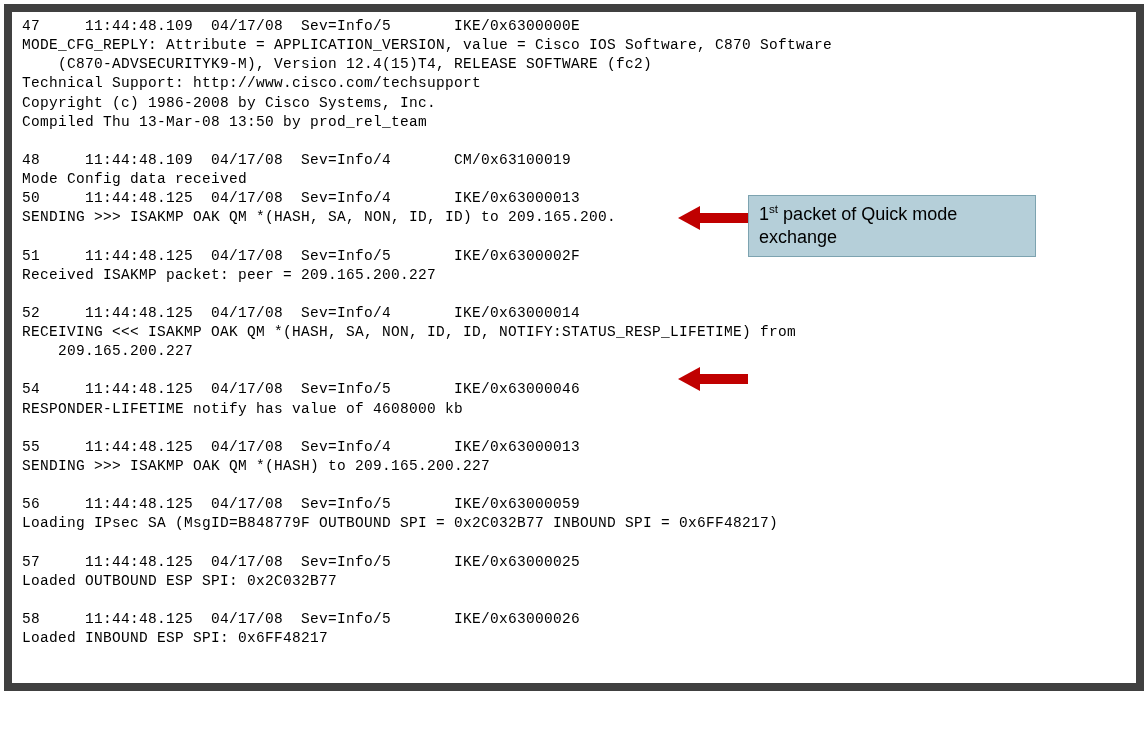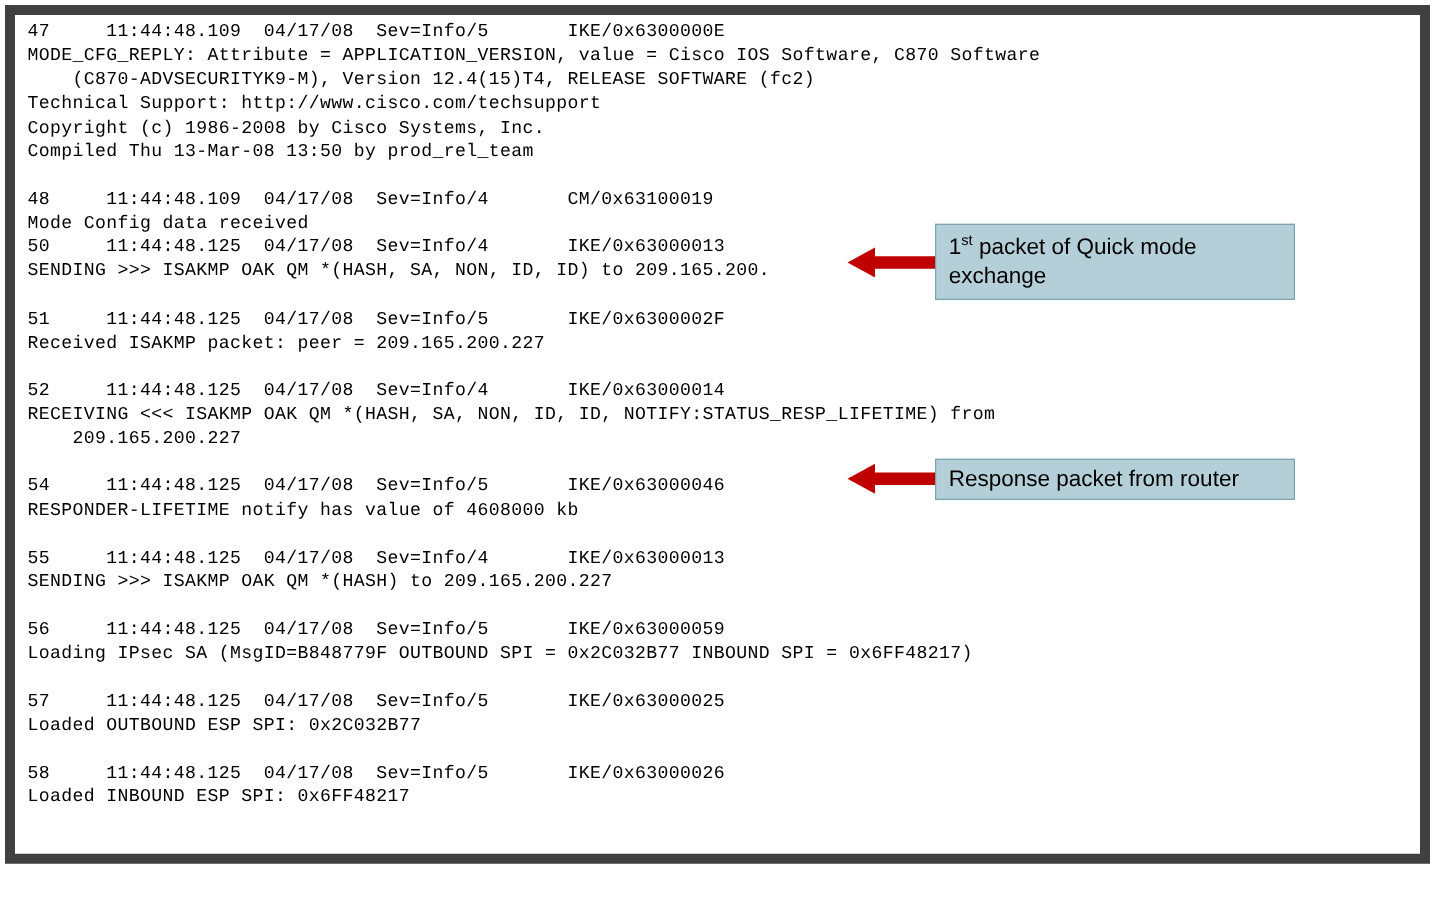--- a/index.html
+++ b/index.html
@@ -48,20 +48,21 @@
     }
     .callout-box {
       background: #b5cfd9;
       border: 1px solid #7da3b0;
       padding: 6px 10px 8px 10px;
       font-family: Arial, Helvetica, sans-serif;
       font-size: 18px;
       line-height: 1.25;
       color: #000;
       width: 288px;
+      margin-top: 16px;
     }
     .callout-box sup { font-size: 0.65em; }
   </style>
 </head>
 <body>
 
 <div class="container">
 
 <pre><span>47     11:44:48.109  04/17/08  Sev=Info/5	IKE/0x6300000E</span>
 <span>MODE_CFG_REPLY: Attribute = APPLICATION_VERSION, value = Cisco IOS Software, C870 Software</span>
@@ -101,19 +102,16 @@
     <div class="arrow"></div>
     <div class="arrow-stem"></div>
     <div class="callout-box">
       <span>1</span><sup>st</sup><span> packet of Quick mode exchange</span>
     </div>
   </div>
 
   <div class="annotation" style="top:355px; left:666px;">
     <div class="arrow"></div>
     <div class="arrow-stem"></div>
-    <div class="callout-box" style="padding-top:4px;padding-bottom:4px;">
-      <span>Response packet from router</span>
-    </div>
   </div>
 
 
 </div>
 
 </body></html>

